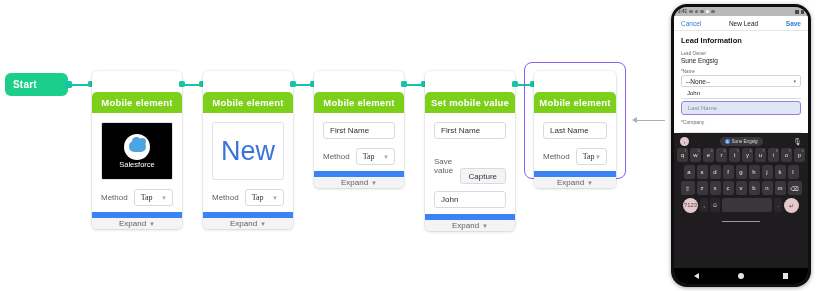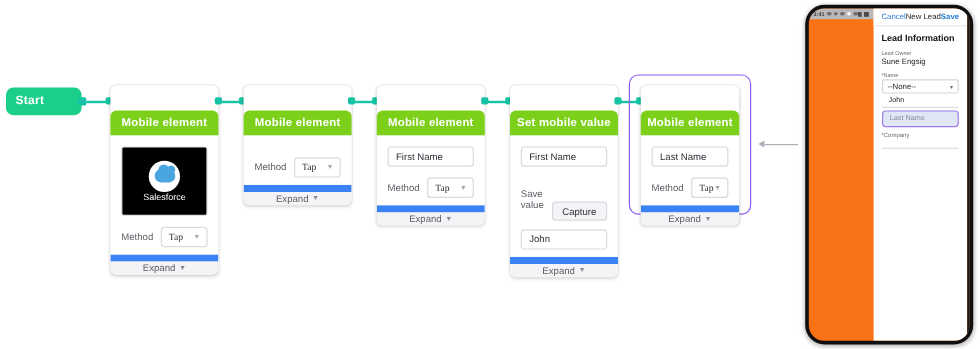--- a/index.html
+++ b/index.html
@@ -88,22 +88,22 @@
   .arrow-head {
     position:absolute; width:0; height:0;
     border-top:3.5px solid transparent; border-bottom:3.5px solid transparent;
     border-right:5px solid #aeaeb8;
   }
 
   
   #phone { position:absolute; left:671px; top:4px; width:140px; height:283px;
            background:#0f0f11; border-radius:16px; padding:3px;
            box-shadow:0 1px 4px rgba(0,0,0,.35); }
-  .phone-inner { width:100%; height:100%; background:#f97316; border-radius:13px;
-                 overflow:hidden; display:flex; flex-direction:row; }
+  .phone-inner { width:100%; height:100%; background:#0f766e; border-radius:13px;
+                 overflow:hidden; display:flex; flex-direction:column; }
 
   .statusbar { height:9px; background:#b9b9b9; display:flex; align-items:center;
                padding:0 4px; justify-content:space-between; }
   .sb-left { display:flex; align-items:center; gap:2px; }
   .sb-time { font-size:4.5px; color:#3a3a3a; font-weight:bold; }
   .sb-dot { width:3.5px; height:3.5px; background:#6e6e6e; border-radius:50%; }
   .sb-dot.w { background:#fff; }
   .sb-right { display:flex; align-items:center; gap:2px; }
   .sb-bar { width:3.5px; height:4px; background:#4a4a4a; }
 
@@ -205,20 +205,23 @@
       </div>
     </div>
     <div class="port sq" style="left:179px; top:81px;"></div>
 
     <div class="wire" style="left:183px; top:84px; width:18px;"></div>
     <div class="port sq" style="left:199px; top:81px;"></div>
 
     <div class="card" style="left:203px; top:71px; width:90px;">
       <div class="card-head">Mobile element</div>
       <div class="card-body">
+        <div class="thumb thumb-new">
+          <span>New</span>
+        </div>
         <div class="row">
           <span class="lbl">Method</span>
           <div class="select">
             <span>Tap</span>
             <span class="car">▼</span>
           </div>
         </div>
       </div>
       <div class="card-foot">
         <span>Expand</span>

